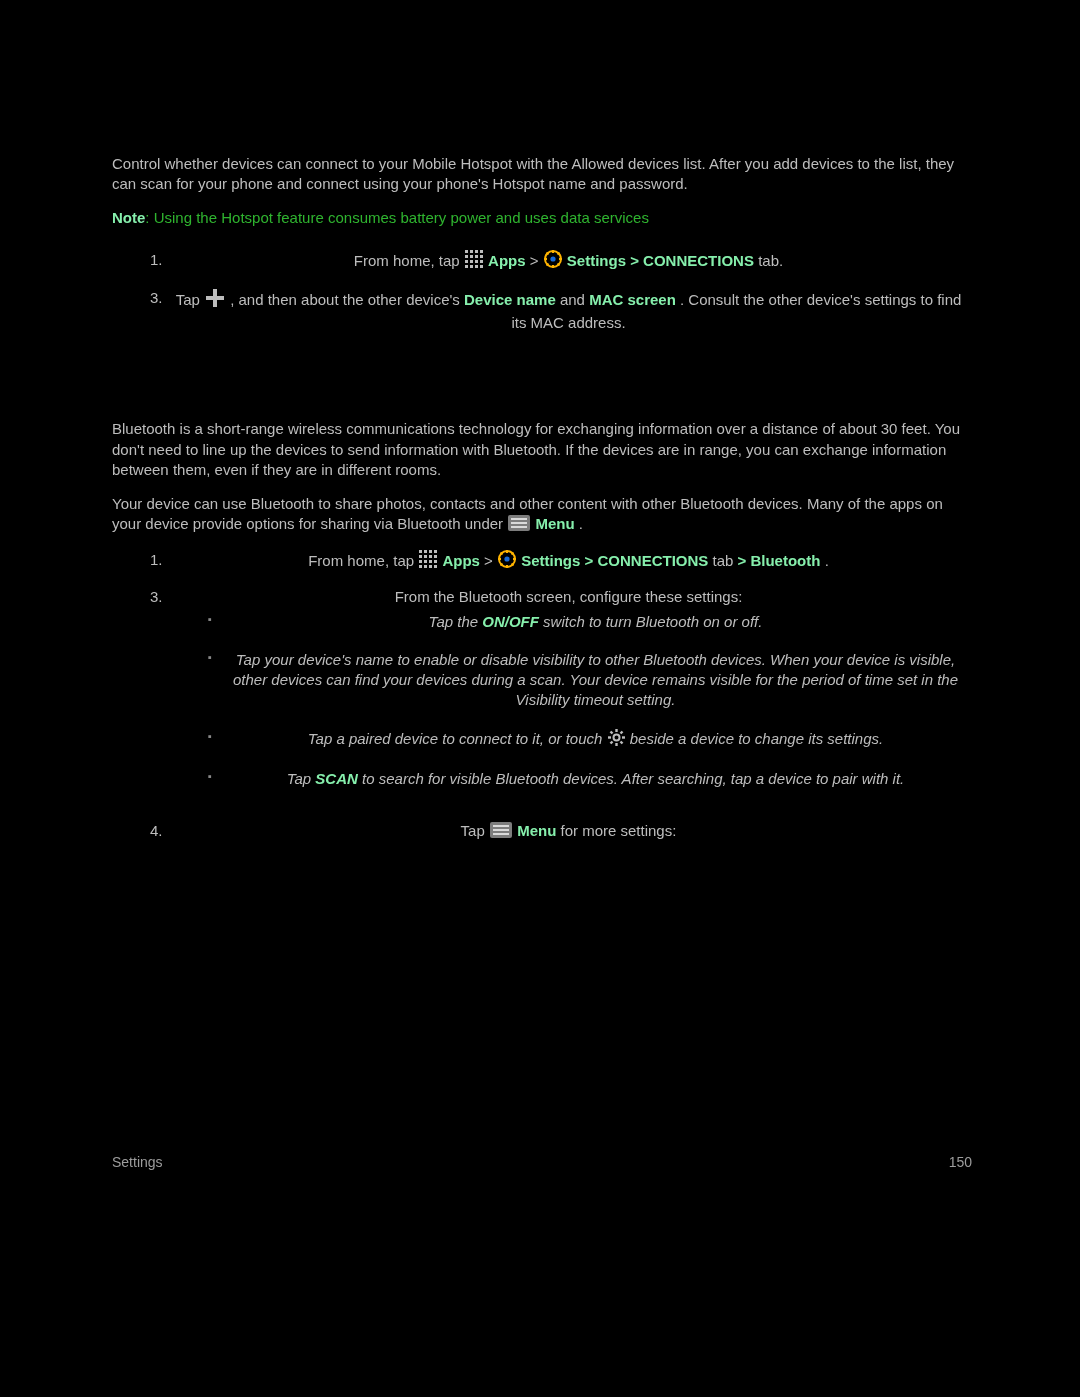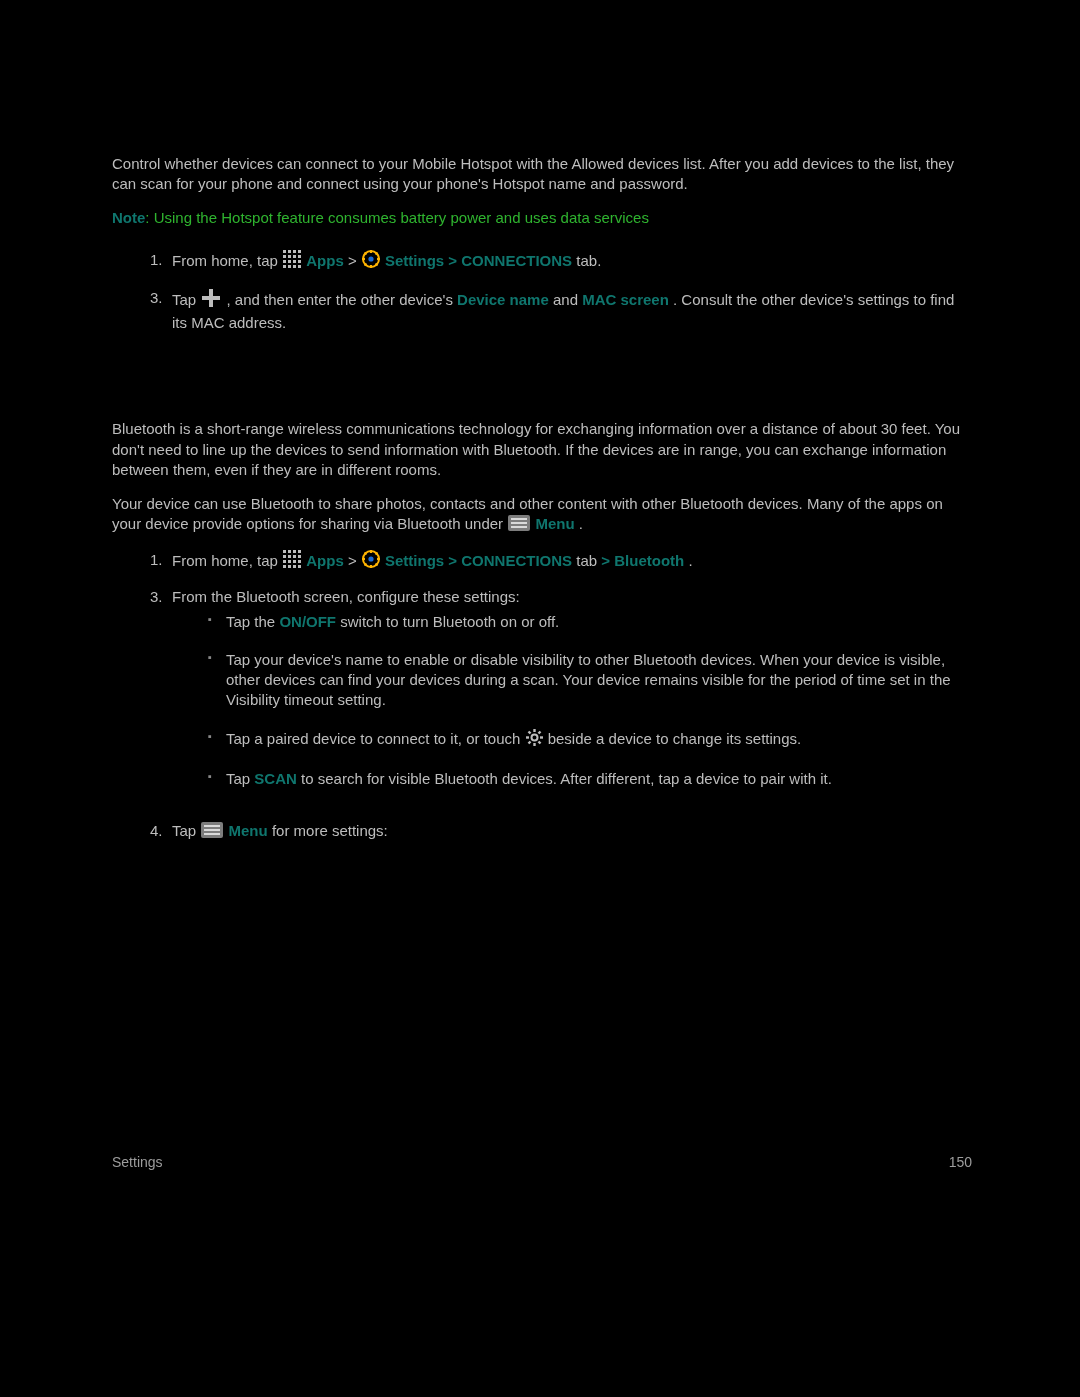--- a/index.html
+++ b/index.html
@@ -29,45 +29,47 @@
     color: #000; 
   }
   .s2-heading {
     font-size: 21px;
     margin: 28px 0 16px 0;
     letter-spacing: 0.4px;
     color: #000;
   }
   p { margin: 0 0 14px 0; }
   .note { color: #2fb42f; margin: 8px 0 22px 0; }
-  b { color: #0f766e; font-weight: bold; }
+  b { color: #86efac; font-weight: bold; }
   ol.num {
     list-style: none;
     margin: 0 0 20px 0;
     padding: 0 0 0 38px;
+    text-align: center;
   }
   ol.num > li {
     position: relative;
     padding: 0 0 14px 22px;
   }
   ol.num > li::before {
     content: attr(data-n) ".";
     position: absolute;
     left: 0;
     top: 0;
     color: #bdbdbd;
   }
   ul.sq {
     list-style: none;
     margin: 4px 0 0 0;
     padding: 0 0 0 36px;
   }
   ul.sq > li {
     position: relative;
     padding: 0 0 18px 18px;
+    font-style: italic;
   }
   ul.sq > li::before {
     content: "▪";
     position: absolute;
     left: 0; top: 0;
     color: #8a8a8a;
     font-size: 11px;
   }
   .icon {
     display: inline-block;
@@ -142,21 +144,21 @@
         <span> tab.</span>
       </li>
 
 
       <li data-n="3">
         <span>Tap </span>
         <span class="icon"><svg width="20" height="20" viewBox="0 0 20 20">
               <rect x="8" y="1" width="4" height="18" fill="#bdbdbd"></rect>
               <rect x="1" y="8" width="18" height="4" fill="#bdbdbd"></rect>
             </svg></span>
-        <span>, and then enter the other device's </span>
+        <span>, and then about the other device's </span>
         <b>Device name</b>
         <span> and </span>
         <b>MAC screen</b>
         <span>. Consult the other device's settings to find its MAC address.</span>
       </li>
 
     </ol>
 
     <div class="s2-heading">Bluetooth Settings</div>
 
@@ -245,21 +247,21 @@
                     <line x1="12.5" y1="12.5" x2="14.5" y2="14.5"></line>
                     <line x1="2.5" y1="14.5" x2="4.5" y2="12.5"></line>
                     <line x1="12.5" y1="4.5" x2="14.5" y2="2.5"></line>
                   </g>
                 </svg></span>
             <span> beside a device to change its settings.</span>
           </li>
           <li>
             <span>Tap </span>
             <b>SCAN</b>
-            <span> to search for visible Bluetooth devices. After different, tap a device to pair with it.</span>
+            <span> to search for visible Bluetooth devices. After searching, tap a device to pair with it.</span>
           </li>
         </ul>
       </li>
 
       <li data-n="4">
         <span>Tap </span>
         <span class="icon"><svg width="22" height="16" viewBox="0 0 22 16">
               <rect x="0" y="0" width="22" height="16" rx="2" fill="#7d7d7d"></rect>
               <rect x="3" y="3" width="16" height="2" fill="#d9d9d9"></rect>
               <rect x="3" y="7" width="16" height="2" fill="#d9d9d9"></rect>

